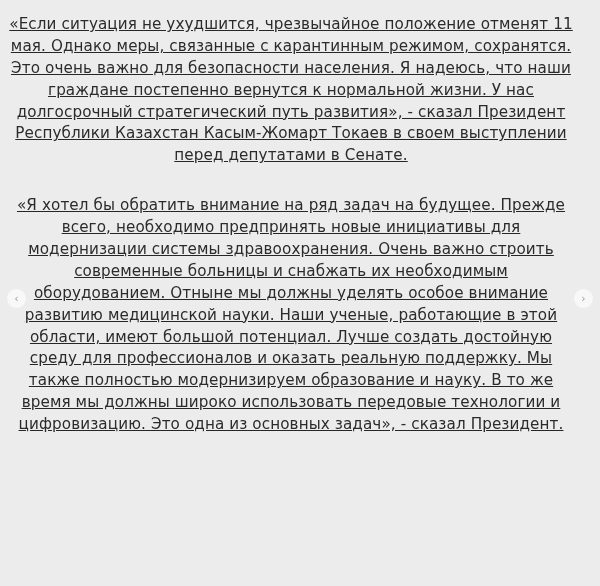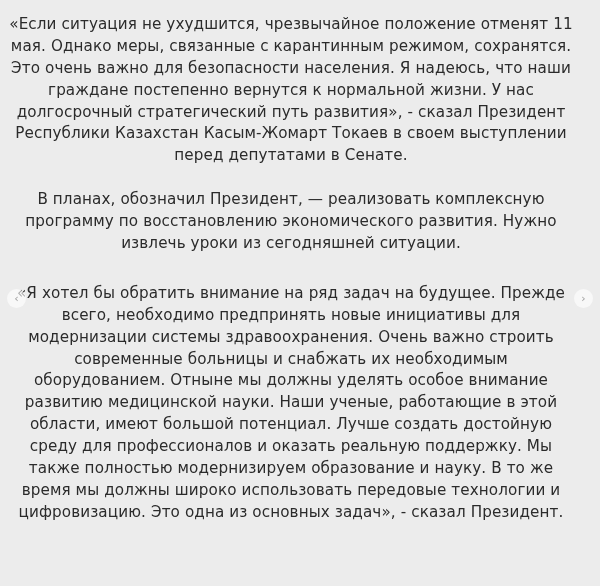--- a/index.html
+++ b/index.html
@@ -15,20 +15,21 @@
     position: relative;
   }
   .slide {
     position: relative;
     width: 600px;
     height: 586px;
     box-sizing: border-box;
     padding: 14px 26px 8px 8px;
     background: #ececec;
     color: #262626;
+    text-decoration: underline;
   }
   .para {
     text-align: center;
     font-size: 15.2px;
     line-height: 1.44;
     letter-spacing: 0.1px;
     color: #2b2b2b;
     margin: 0;
   }
   .para + .para {
@@ -60,18 +61,17 @@
   }
   .nav-arrow.right {
     right: 7px;
   }
 </style>
 </head>
 <body>
 
 <div class="slide">
   <p class="para block1">«Если ситуация не ухудшится, чрезвычайное положение отменят 11 мая. Однако меры, связанные с карантинным режимом, сохранятся. Это очень важно для безопасности населения. Я надеюсь, что наши граждане постепенно вернутся к нормальной жизни. У нас долгосрочный стратегический путь развития», - сказал Президент Республики Казахстан Касым-Жомарт Токаев в своем выступлении перед депутатами в Сенате.</p>
-  <p class="para block2">В планах, обозначил Президент, — реализовать комплексную программу по восстановлению экономического развития. Нужно извлечь уроки из сегодняшней ситуации.</p>
   <p class="para block3">«Я хотел бы обратить внимание на ряд задач на будущее. Прежде всего, необходимо предпринять новые инициативы для модернизации системы здравоохранения. Очень важно строить современные больницы и снабжать их необходимым оборудованием. Отныне мы должны уделять особое внимание развитию медицинской науки. Наши ученые, работающие в этой области, имеют большой потенциал. Лучше создать достойную среду для профессионалов и оказать реальную поддержку. Мы также полностью модернизируем образование и науку. В то же время мы должны широко использовать передовые технологии и цифровизацию. Это одна из основных задач», - сказал Президент.</p>
 
   <div class="nav-arrow left">‹</div>
   <div class="nav-arrow right">›</div>
 </div>
 
 </body></html>

